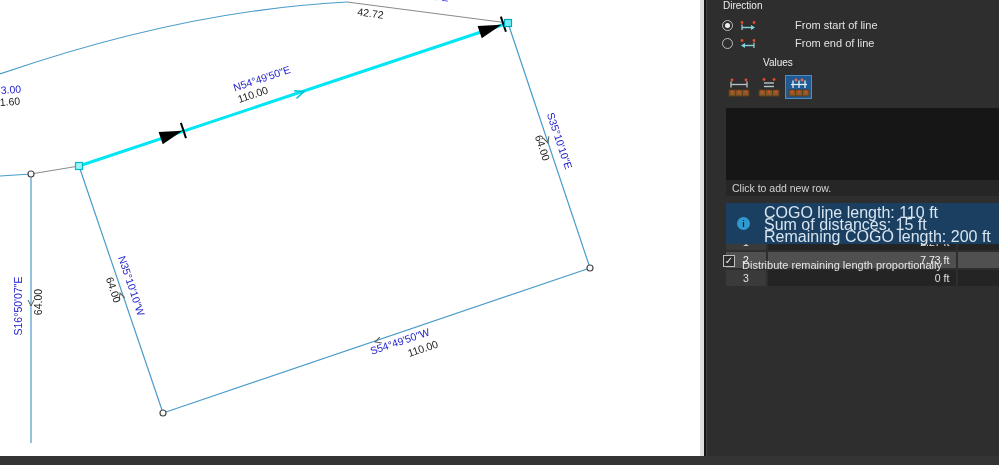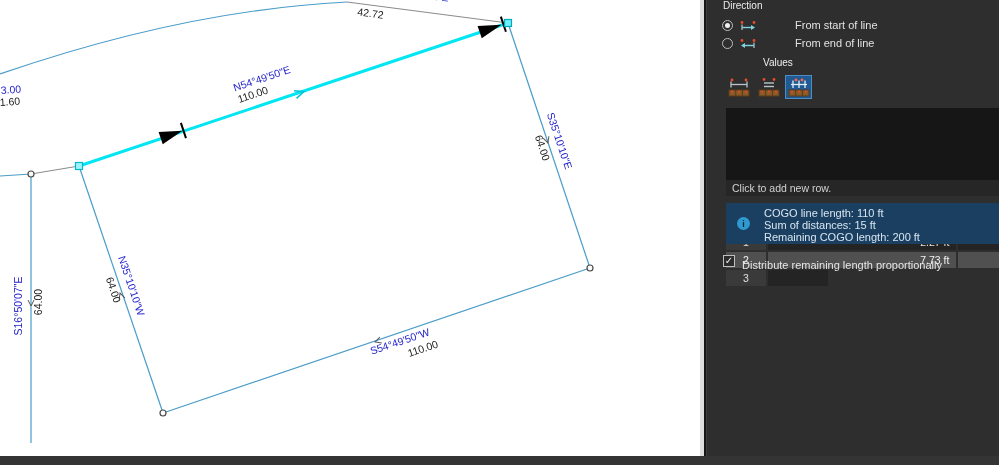--- a/index.html
+++ b/index.html
@@ -49,21 +49,21 @@
   .t-header .c-dist { justify-content:center; padding-right:0; }
   .t-row.selected .c-num, .t-row.selected .c-dist, .t-row.selected .c-rep { background:#505050; color:#f2f2f2; }
   .add-row { position:absolute; background:#262626; width:292px; height:16px; display:flex;
              align-items:center; padding-left:6px; font-size:10.5px; color:#d2d2d2; }
 
   
   .info-box { position:absolute; background:#1b3f60; display:flex; align-items:center; }
   .info-icon { width:13px; height:13px; border-radius:50%; background:#2f9ad0; color:#0c2436;
                font-weight:bold; font-size:9px; display:flex; align-items:center; justify-content:center;
                position:absolute; left:11px; top:14px; }
-  .info-lines { position:absolute; left:38px; top:4px; font-size:11px; color:#d7e5f2; line-height:12px; white-space:nowrap; }
+  .info-lines { position:absolute; left:38px; top:4px; font-size:16px; color:#d7e5f2; line-height:12px; white-space:nowrap; }
 
   
   .check-row { display:flex; align-items:center; gap:7px; }
   .checkbox { width:12px; height:12px; border:1px solid #c0c0c0; background:#2c2c2c; color:#f0f0f0;
               font-size:10px; line-height:10px; display:flex; align-items:center; justify-content:center; flex:0 0 auto; }
   .check-label { color:#e6e6e6; white-space:nowrap;margin-top:9px; }
 </style>
 </head>
 <body>
 
@@ -230,20 +230,21 @@
       <div class="cell c-dist">2.27 ft</div>
       <div class="cell c-rep"></div>
     </div>
     <div class="t-row selected" style="top:144px;">
       <div class="cell c-num">2</div>
       <div class="cell c-dist">7.73 ft</div>
       <div class="cell c-rep"></div>
     </div>
     <div class="t-row" style="top:162px;">
       <div class="cell c-num">3</div>
+      <div class="cell c-dist">0 ft</div>
       <div class="cell c-rep"></div>
     </div>
   </div>
   <div class="add-row" style="left:19px; top:180px;">Click to add new row.</div>
 
   <div class="info-box" style="left:19px; top:203px; width:300px; height:41px;">
     <div class="info-icon">i</div>
     <div class="info-lines">
       <div>COGO line length: 110 ft</div>
       <div>Sum of distances: 15 ft</div>

